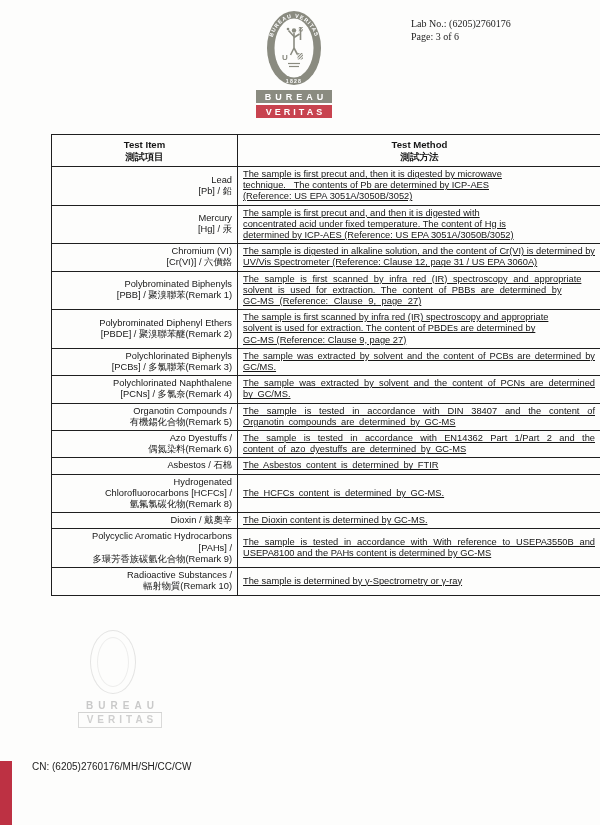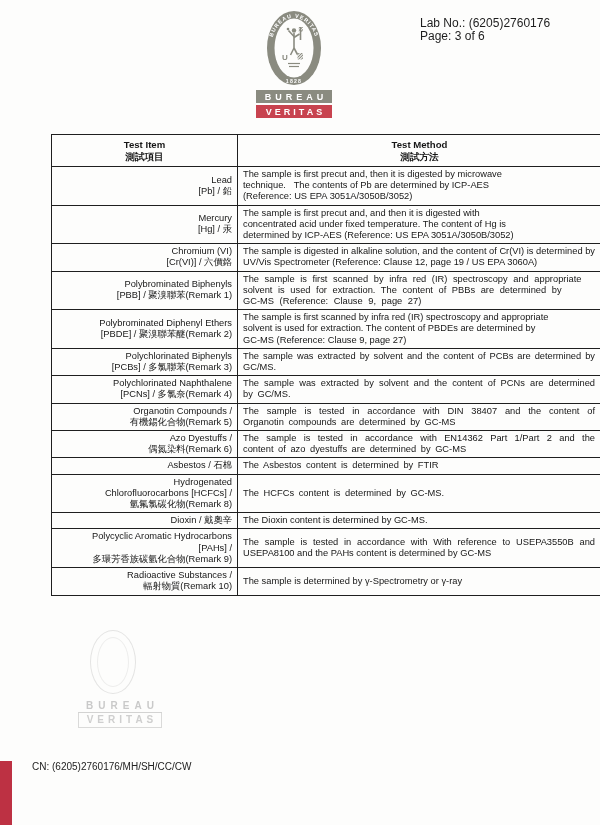--- a/index.html
+++ b/index.html
@@ -15,39 +15,39 @@
   .emblem { display: block; margin: 0 auto; }
   .logo-bar {
     width: 76px; height: 13px; margin: 0 auto;
     display: flex; align-items: center; justify-content: center;
     color: #ffffff; font-weight: bold; font-size: 9px;
     letter-spacing: 4px; text-indent: 4px;
   }
   .bar-bureau { margin-top: 2px; }
   .bar-veritas { margin-top: 2px; letter-spacing: 3px; text-indent: 3px; }
 
-  .lab-info { position: absolute; left: 420px; top: 17px; font-size: 12px; line-height: 13px; }
+  .lab-info { position: absolute; left: 411px; top: 17px; font-size: 10px; line-height: 13px; font-family: Liberation Serif, serif; }
 
   
   table.report {
     position: absolute; left: 27px; top: 134px; width: 550px;
     border-collapse: collapse; table-layout: fixed;
     font-size: 9.3px; line-height: 11.2px; color: #161616; margin-left: 24px;
   }
   table.report th, table.report td {
     border: 1.4px solid #1f1f1f; vertical-align: middle;
   }
   table.report th {
     font-weight: bold; text-align: center; height: 32px;
     font-size: 9.6px; line-height: 12px; padding: 3px 2px;
   }
   col.c-item { width: 186px; }
   col.c-method { width: 364px; }
   td.item   { padding: 2px 5px; white-space: pre-line; text-align: right; }
-  td.method { padding: 2px 6px 2px 5px; white-space: pre-line; text-align: justify; }
+  td.method { padding: 2px 6px 2px 5px; white-space: pre-line; text-align: justify; text-decoration: underline; }
   
   tbody tr:nth-child(4)  td.method { word-spacing: 3px; }
   tbody tr:nth-child(7)  td.method,
   tbody tr:nth-child(8)  td.method,
   tbody tr:nth-child(9)  td.method,
   tbody tr:nth-child(10) td.method,
   tbody tr:nth-child(11) td.method { word-spacing: 2px; }
   tbody tr:nth-child(16) td.method { word-spacing: 4px; }
 
   
@@ -154,21 +154,21 @@
         <tr>
       <td class="item">Mercury
 [Hg] / 汞</td>
       <td class="method">The sample is first precut and, and then it is digested with
 concentrated acid under fixed temperature. The content of Hg is
 determined by ICP-AES (Reference: US EPA 3051A/3050B/3052)</td>
     </tr>
         <tr>
       <td class="item">Chromium (VI)
 [Cr(VI)] / 六價鉻</td>
-      <td class="method">The sample is digested in alkaline solution, and the content of Cr(VI) is determined by UV/Vis Spectrometer (Reference: Clause 12, page 19 / US EPA 3060A)</td>
+      <td class="method">The sample is digested in alkaline solution, and the content of Cr(VI) is determined by UV/Vis Spectrometer (Reference: Clause 12, page 31 / US EPA 3060A)</td>
     </tr>
         <tr>
       <td class="item">Polybrominated Biphenyls
 [PBB] / 聚溴聯苯(Remark 1)</td>
       <td class="method">The sample is first scanned by infra red (IR) spectroscopy and appropriate
 solvent is used for extraction. The content of PBBs are determined by
 GC-MS (Reference: Clause 9, page 27)</td>
     </tr>
         <tr>
       <td class="item">Polybrominated Diphenyl Ethers

